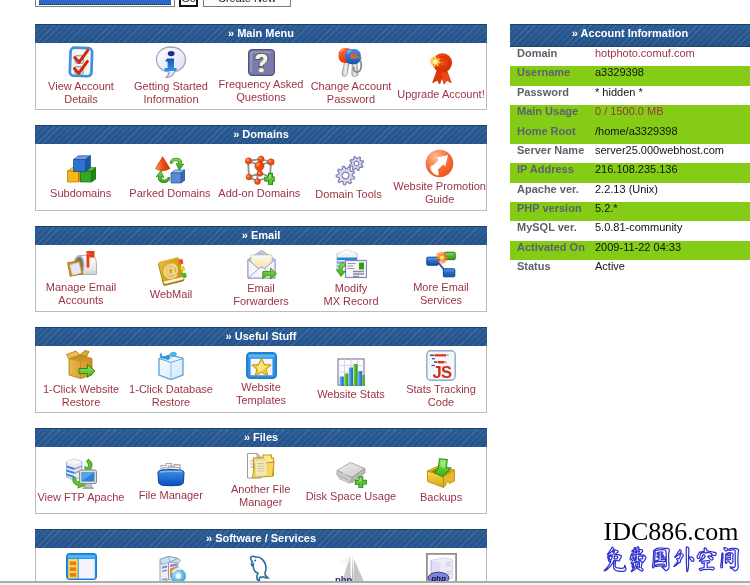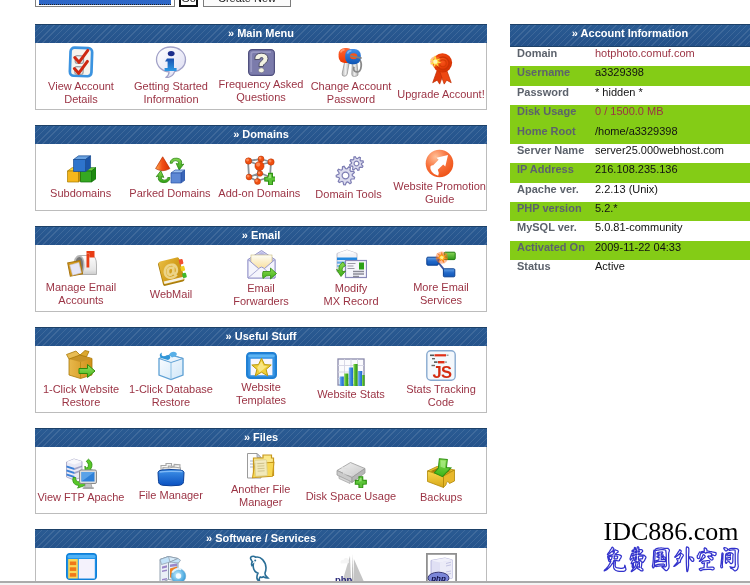--- a/index.html
+++ b/index.html
@@ -627,21 +627,21 @@
     </div>
  <div class="row alt">
       <span class="rl">Username</span>
       <span class="rv">a3329398</span>
     </div>
  <div class="row">
       <span class="rl">Password</span>
       <span class="rv">* hidden *</span>
     </div>
  <div class="row alt">
-      <span class="rl">Disk Usage</span>
+      <span class="rl">Main Usage</span>
       <span class="rv mar">0 / 1500.0 MB</span>
     </div>
  <div class="row alt">
       <span class="rl">Home Root</span>
       <span class="rv">/home/a3329398</span>
     </div>
  <div class="row">
       <span class="rl">Server Name</span>
       <span class="rv">server25.000webhost.com</span>
     </div>

